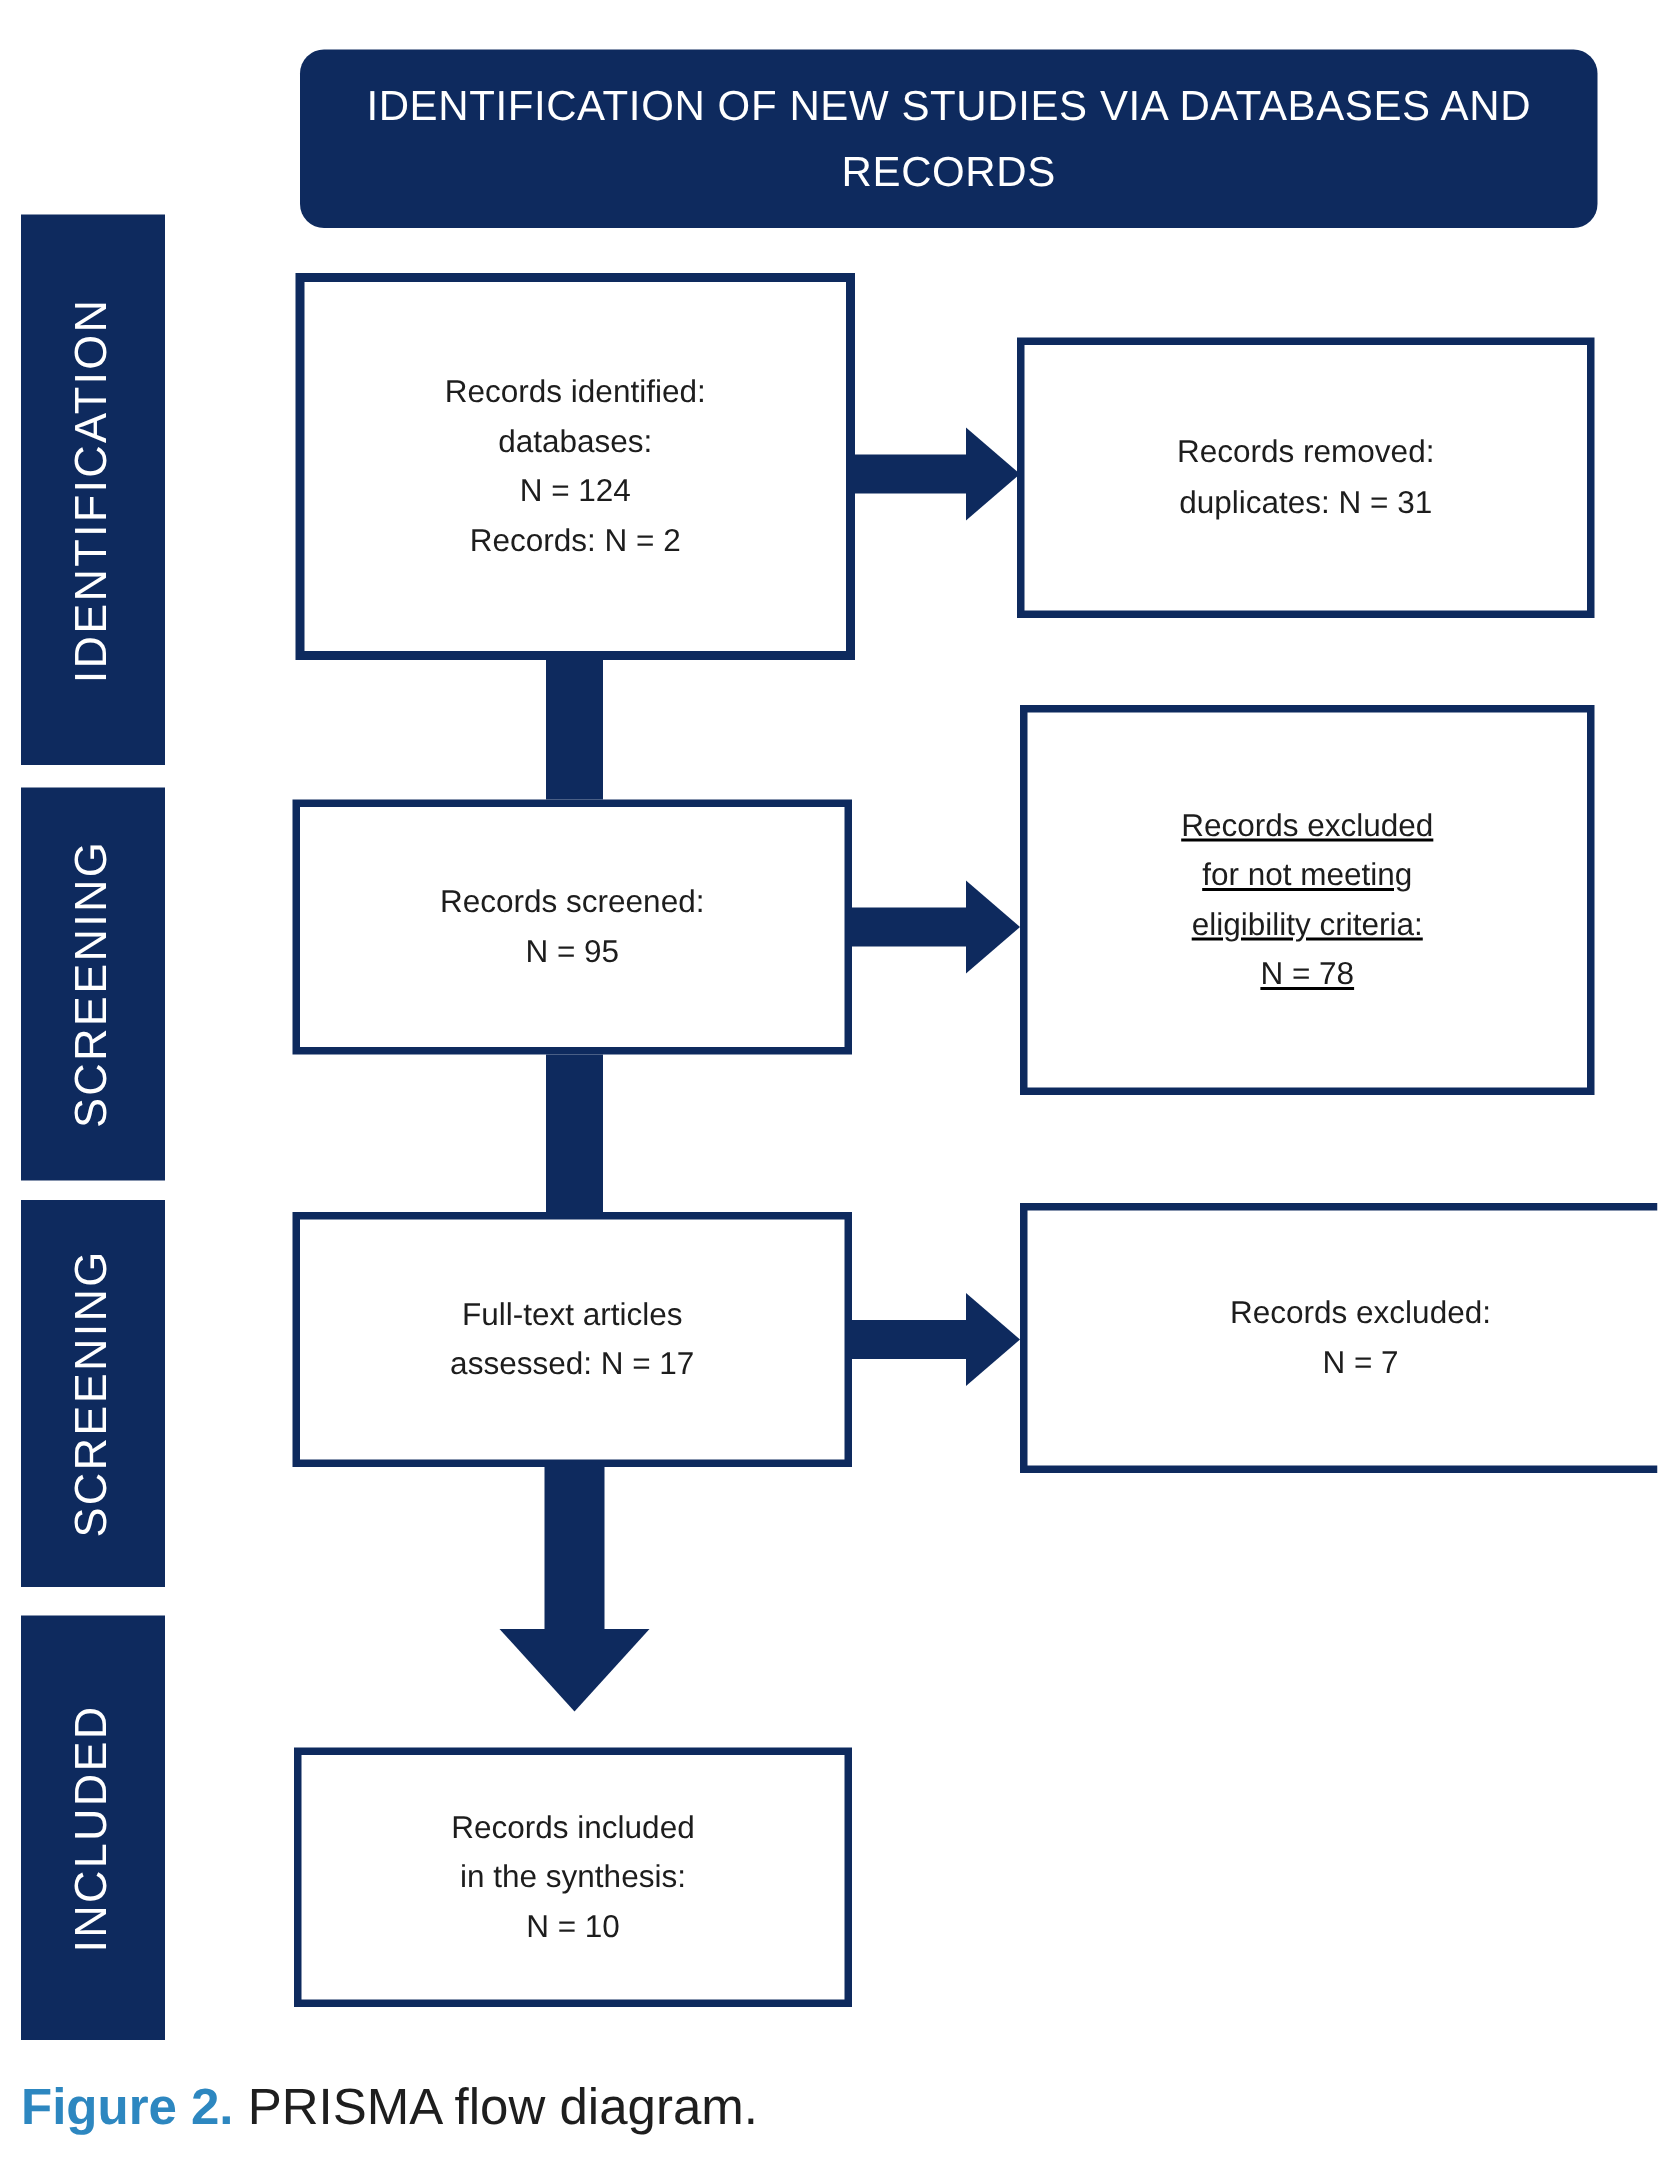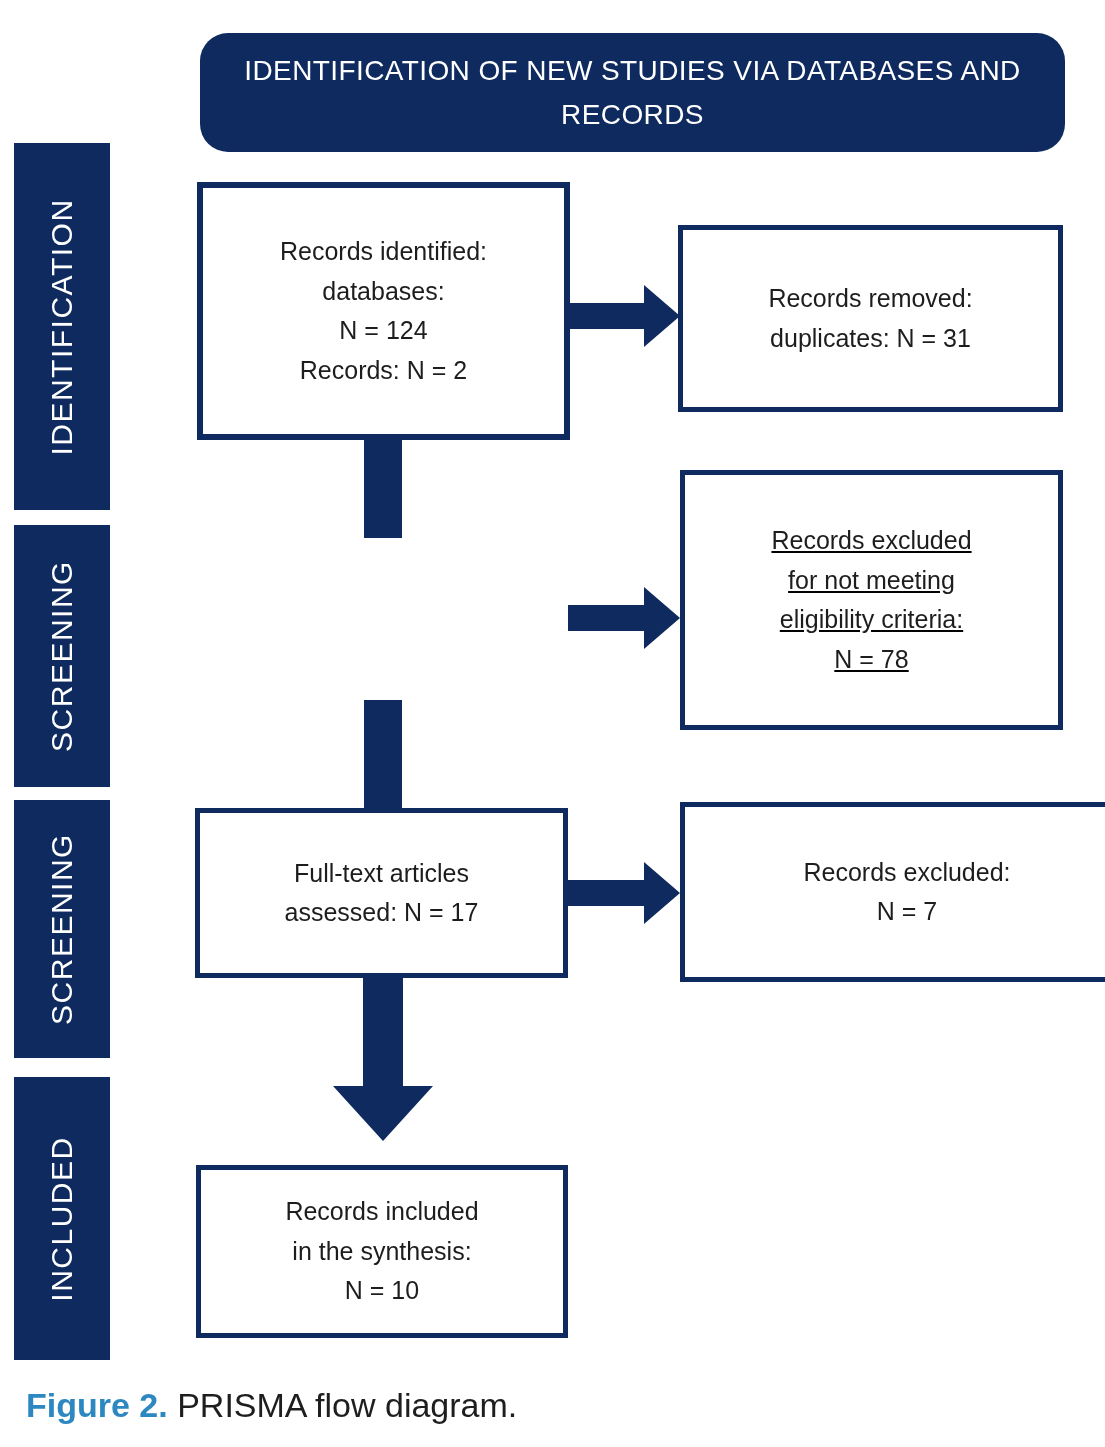--- a/index.html
+++ b/index.html
@@ -14,21 +14,21 @@
     height: 1447px;
     background: #ffffff;
     overflow: hidden;
   }
   
   .header-banner {
     position: absolute;
     left: 200px; top: 33px;
     width: 865px; height: 119px;
     background: #0e2a5e;
-    border-radius: 28px;
+    border-radius: 16px;
     display: flex;
     align-items: center;
     justify-content: center;
     box-sizing: border-box;
     padding: 0 44px;
   }
   .header-banner .title-text {
     color: #ffffff;
     font-size: 28px;
     line-height: 1.55;
@@ -62,21 +62,21 @@
     background: #ffffff;
     border: 5px solid #0e2a5e;
     box-sizing: border-box;
     display: flex;
     align-items: center;
     justify-content: center;
     z-index: 2;
   }
   .flow-box .box-text {
     color: #1d1d1d;
-    font-size: 25px;
+    font-size: 21px;
     line-height: 1.58;
     text-align: center;
     white-space: pre-line;
   }
   .box-records-identified { left: 197px; top: 182px;  width: 373px; height: 258px; border-width: 6px; }
   .box-records-removed    { left: 678px; top: 225px;  width: 385px; height: 187px; align-items: center; }
   .box-records-screened   { left: 195px; top: 533px;  width: 373px; height: 170px; }
   .box-excluded-criteria  { left: 680px; top: 470px;  width: 383px; height: 260px; text-decoration: underline; }
   .box-fulltext-assessed  { left: 195px; top: 808px;  width: 373px; height: 170px; }
   .box-records-excluded   { left: 680px; top: 802px;  width: 454px; height: 180px; }
@@ -133,21 +133,21 @@
     position: absolute;
     left: 0; top: 110px;
     width: 0; height: 0;
     border-left: 50px solid transparent;
     border-right: 50px solid transparent;
     border-top: 55px solid #0e2a5e;
   }
   
   .figure-caption {
     position: absolute;
-    left: 26px; top: 1386px;
+    left: 14px; top: 1386px;
     font-size: 34px;
     color: #1e1e1e;
   }
   .figure-caption .caption-label {
     color: #2d87c0;
     font-weight: 700;
   }
 </style>
 </head>
 <body>
@@ -195,20 +195,24 @@
   <div class="flow-box box-records-identified">
     <div class="box-text">Records identified:
 databases:
 N = 124
 Records: N = 2</div>
   </div>
   <div class="flow-box box-records-removed">
     <div class="box-text">Records removed:
 duplicates: N = 31</div>
   </div>
+  <div class="flow-box box-records-screened">
+    <div class="box-text">Records screened:
+N = 95</div>
+  </div>
   <div class="flow-box box-excluded-criteria">
     <div class="box-text">Records excluded
 for not meeting
 eligibility criteria:
 N = 78</div>
   </div>
   <div class="flow-box box-fulltext-assessed">
     <div class="box-text">Full-text articles
 assessed: N = 17</div>
   </div>

